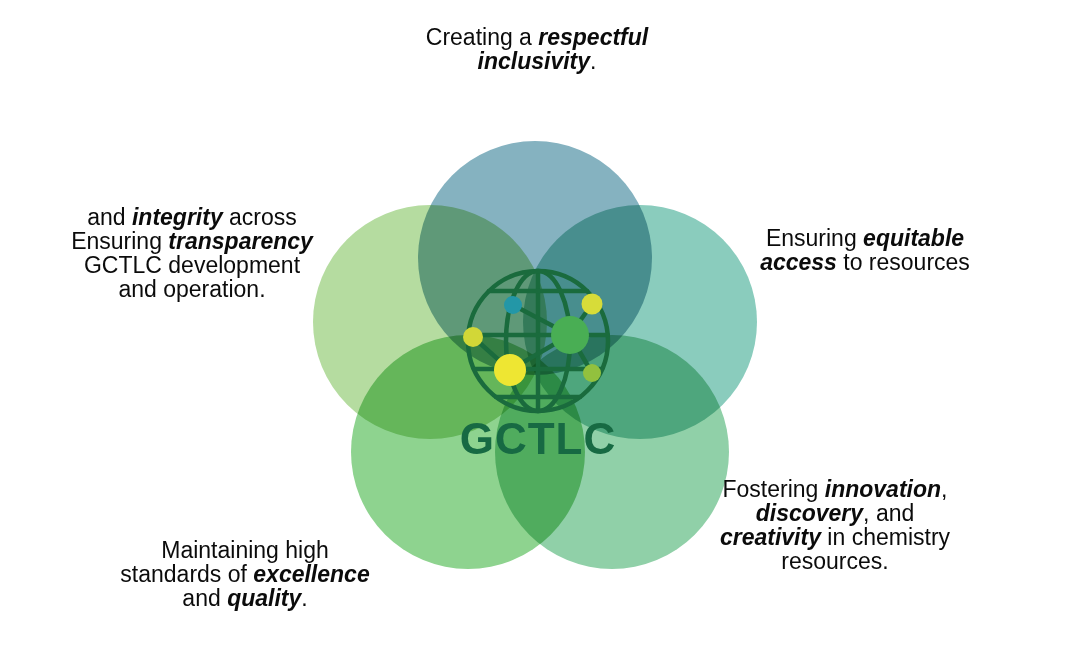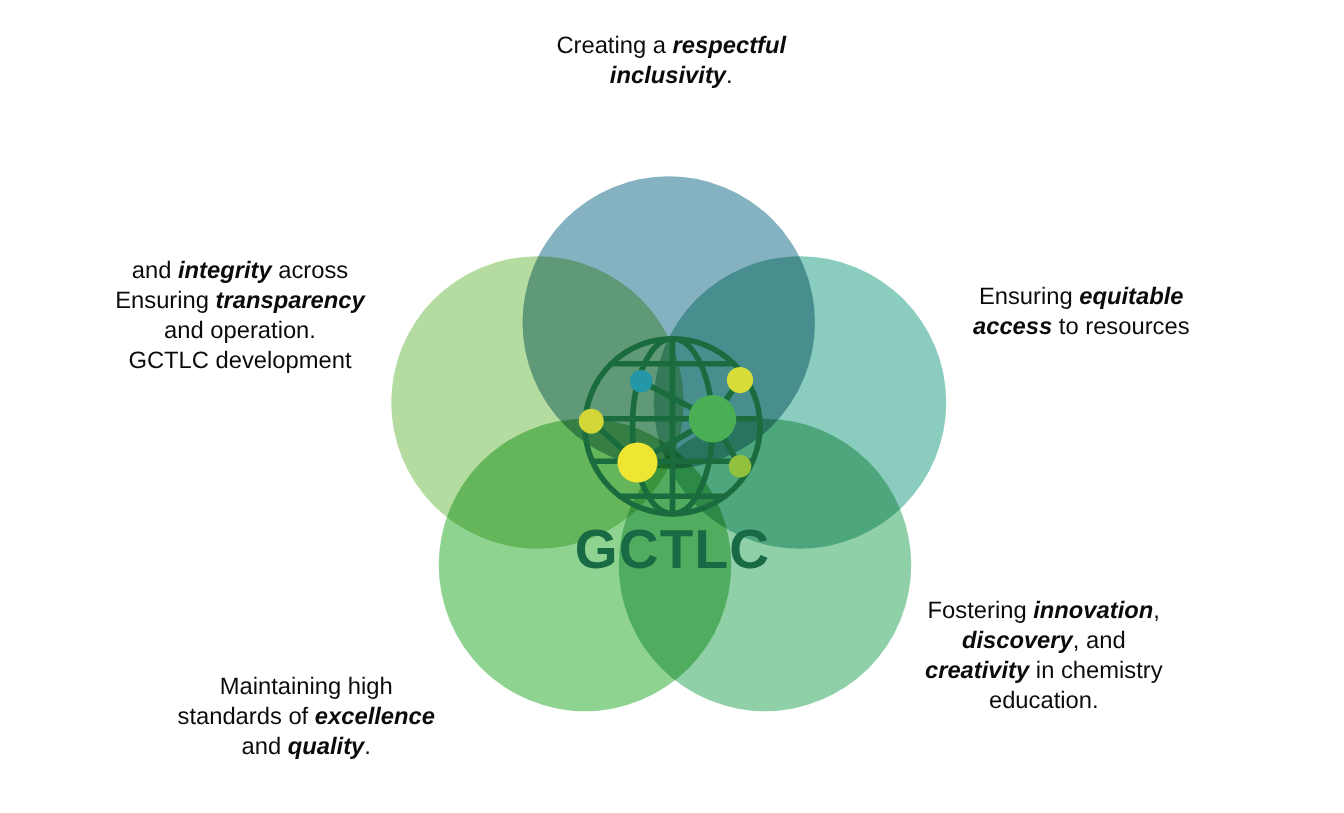--- a/index.html
+++ b/index.html
@@ -9,21 +9,21 @@
     height: 650px;
     background: #ffffff;
     overflow: hidden;
     font-family: "Liberation Sans", sans-serif;
   }
   .venn-svg { position: absolute; left: 0; top: 0; }
   .label {
     position: absolute;
     transform: translateX(-50%);
     text-align: center;
-    font-size: 19px;
+    font-size: 23px;
     line-height: 24px;
     color: #0b0b0b;
     white-space: nowrap;
   }
   .label .line { white-space: nowrap; }
   .label .em { font-weight: bold; font-style: italic; }
 </style>
 </head>
 <body>
 
@@ -68,35 +68,35 @@
   </svg>
 
   <div class="label" style="left:537px; top:25px;">
       <div class="line"><span>Creating a </span><span class="em">respectful</span></div>
       <div class="line"><span class="em">inclusivity</span><span>.</span></div>
     </div>
 
   <div class="label" style="left:192px; top:205px;">
       <div class="line"><span>and </span><span class="em">integrity</span><span> across</span></div>
       <div class="line"><span>Ensuring </span><span class="em">transparency</span></div>
+      <div class="line"><span>GCTLC development</span></div>
       <div class="line"><span>and operation.</span></div>
-      <div class="line"><span>GCTLC development</span></div>
     </div>
 
   <div class="label" style="left:865px; top:226px;">
       <div class="line"><span>Ensuring </span><span class="em">equitable</span></div>
       <div class="line"><span class="em">access</span><span> to resources</span></div>
     </div>
 
   <div class="label" style="left:245px; top:490px;margin-top:48px;">
       <div class="line"><span>Maintaining high</span></div>
       <div class="line"><span>standards of </span><span class="em">excellence</span></div>
       <div class="line"><span>and </span><span class="em">quality</span><span>.</span></div>
     </div>
 
   <div class="label" style="left:835px; top:477px;">
       <div class="line"><span>Fostering </span><span class="em">innovation</span><span>,</span></div>
       <div class="line"><span class="em">discovery</span><span>, and</span></div>
       <div class="line"><span class="em">creativity</span><span> in chemistry</span></div>
-      <div class="line"><span>education.</span></div>
+      <div class="line"><span>resources.</span></div>
     </div>
 
 </div>
 
 </body></html>

